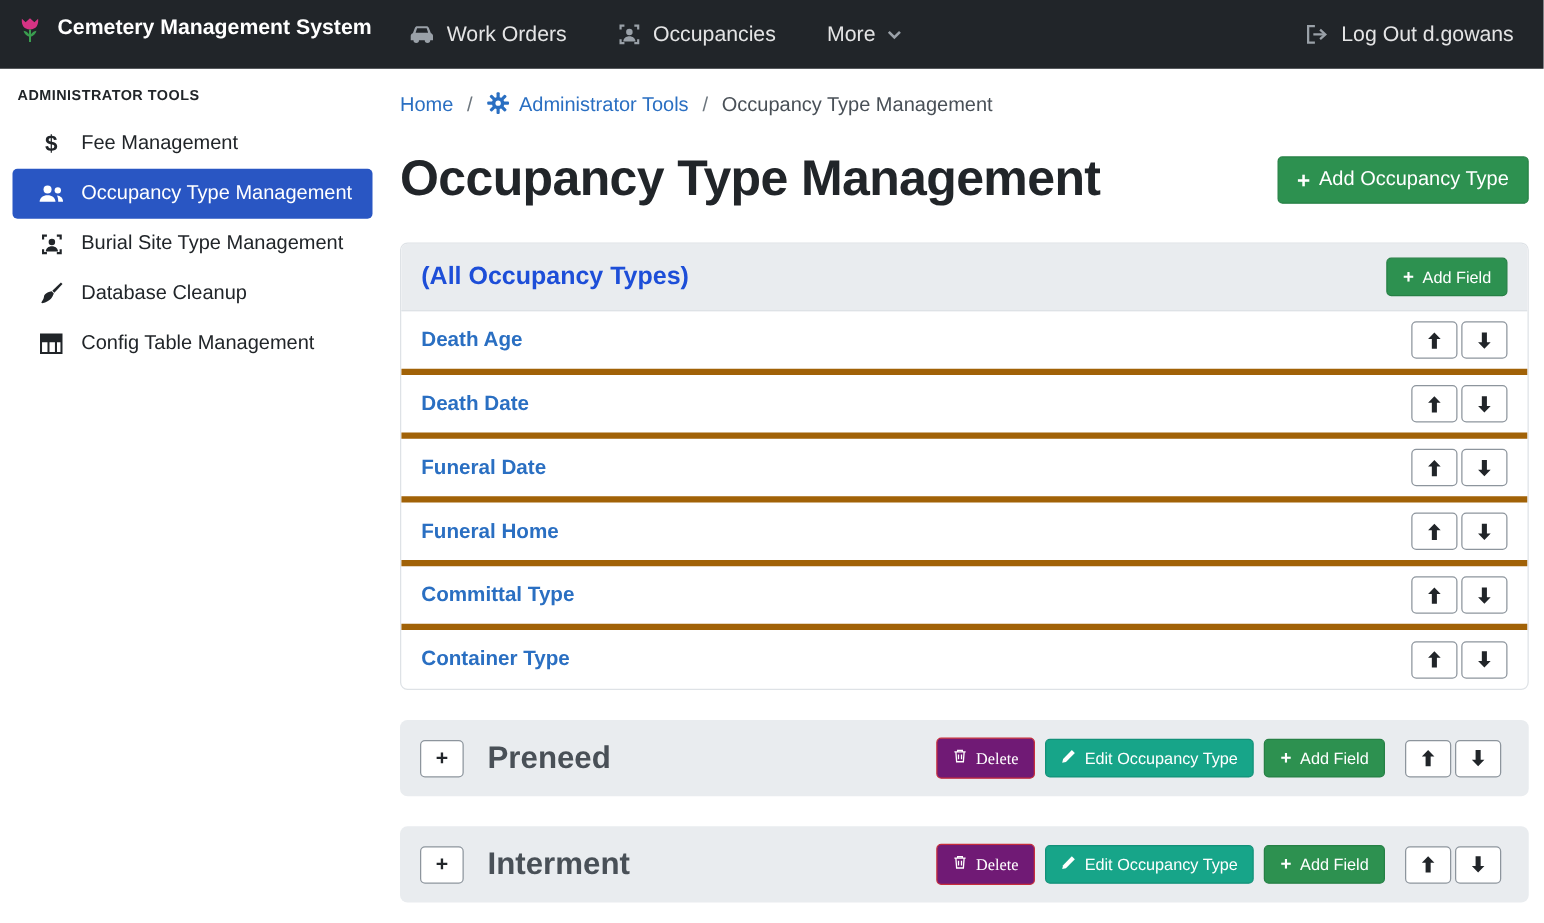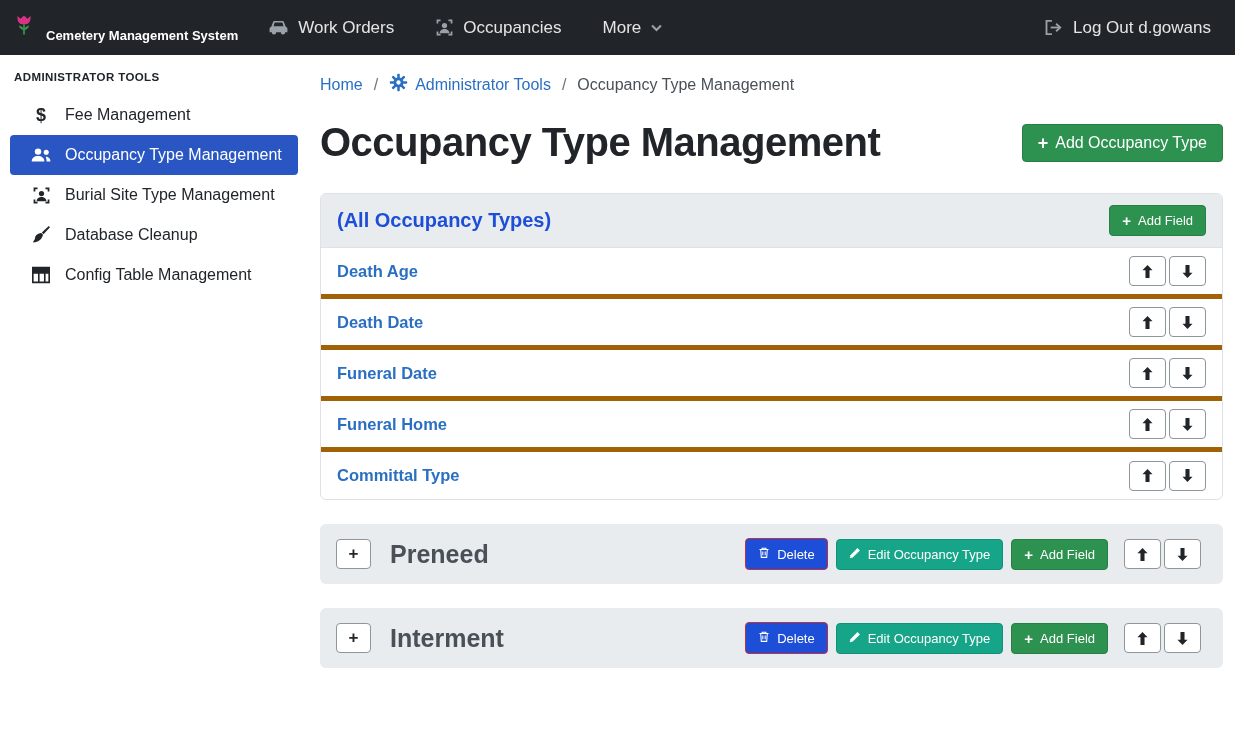--- a/index.html
+++ b/index.html
@@ -8,21 +8,21 @@
     font-family: "Liberation Sans", "DejaVu Sans", sans-serif;
     background: #fff; color: #212529;
   }
   button { font-family: inherit; }
 
   
   .navbar {
     height: 55px; background: #212529; display: flex; align-items: center;
     padding: 0 24px 0 12px;
   }
-  .brand { display: flex; align-items: flex-end; gap: 10px; color: #fff; font-weight: 700; font-size: 13px; cursor: pointer; }
+  .brand { display: flex; align-items: flex-start; gap: 10px; color: #fff; font-weight: 700; font-size: 17px; cursor: pointer; }
   .nav-links { display: flex; align-items: center; gap: 41px; margin-left: 30px; }
   .nav-link { display: flex; align-items: center; gap: 9px; color: rgba(255,255,255,.88); font-size: 17px; cursor: pointer; }
   .nav-link .nico { color: #9aa1a8; display: flex; align-items: center; }
   .logout { margin-left: auto; }
 
   
   .layout { display: flex; height: 683px; }
   .sidebar { width: 308px; flex: 0 0 308px; padding-top: 4px; }
   .sidebar-header {
     padding: 12px 14px 12px; font-size: 11.5px; font-weight: 700;
@@ -51,21 +51,21 @@
   .page-title { font-size: 40px; font-weight: 600; color: #212529; letter-spacing: -.5px; }
 
   
   .btn {
     display: inline-flex; align-items: center; gap: 7px; border-radius: 4px;
     border: 1px solid transparent; cursor: pointer; color: #fff; white-space: nowrap;
   }
   .btn-lg { font-size: 16px; padding: 9px 15px; }
   .btn-sm { font-size: 13px; padding: 7px 12px; }
   .btn-green { background: #2d9150; border-color: #268045; }
-  .btn-red { background: #1d4ed8; border-color: #c62d3c; }
+  .btn-red { background: #701a75; border-color: #c62d3c; font-family: Liberation Serif, serif; }
   .btn-teal { background: #17a589; border-color: #129179; }
   .plus { font-weight: 700; font-size: 15px; line-height: 1; }
   .btn-lg .plus { font-size: 18px; }
 
   .btn-arrow {
     width: 37px; height: 30px; background: #fff; border: 1px solid #8d959d;
     border-radius: 4px; display: inline-flex; align-items: center; justify-content: center;
     cursor: pointer; color: #212529;
   }
   .btn-arrow svg { display: block; }
@@ -325,20 +325,35 @@
               </svg>
             </button>
           <button class="btn-arrow">
               <svg class="flip" width="13" height="15" viewBox="0 0 16 18" fill="currentColor">
                 <path d="M8 1l6.2 6.4h-3.7V17H5.5V7.4H1.8z"></path>
               </svg>
             </button>
         </div>
       </div>
 
+      <div class="field-row">
+        <a class="field-link">Container Type</a>
+        <div class="arrow-group">
+          <button class="btn-arrow">
+              <svg width="13" height="15" viewBox="0 0 16 18" fill="currentColor">
+                <path d="M8 1l6.2 6.4h-3.7V17H5.5V7.4H1.8z"></path>
+              </svg>
+            </button>
+          <button class="btn-arrow">
+              <svg class="flip" width="13" height="15" viewBox="0 0 16 18" fill="currentColor">
+                <path d="M8 1l6.2 6.4h-3.7V17H5.5V7.4H1.8z"></path>
+              </svg>
+            </button>
+        </div>
+      </div>
     </div>
 
     <div class="section-bar">
       <button class="expand-btn">+</button>
       <span class="section-title">Preneed</span>
       <div class="section-actions">
         <button class="btn btn-sm btn-red">
           <span><svg width="12" height="13" viewBox="0 0 16 16" fill="none" stroke="#fff" stroke-width="1.4">
                 <path d="M2 4h12M5.5 4V2.3h5V4M3.6 4l.8 10.5h7.2L12.4 4M6.4 6.8v5M9.6 6.8v5"></path>
               </svg></span>

